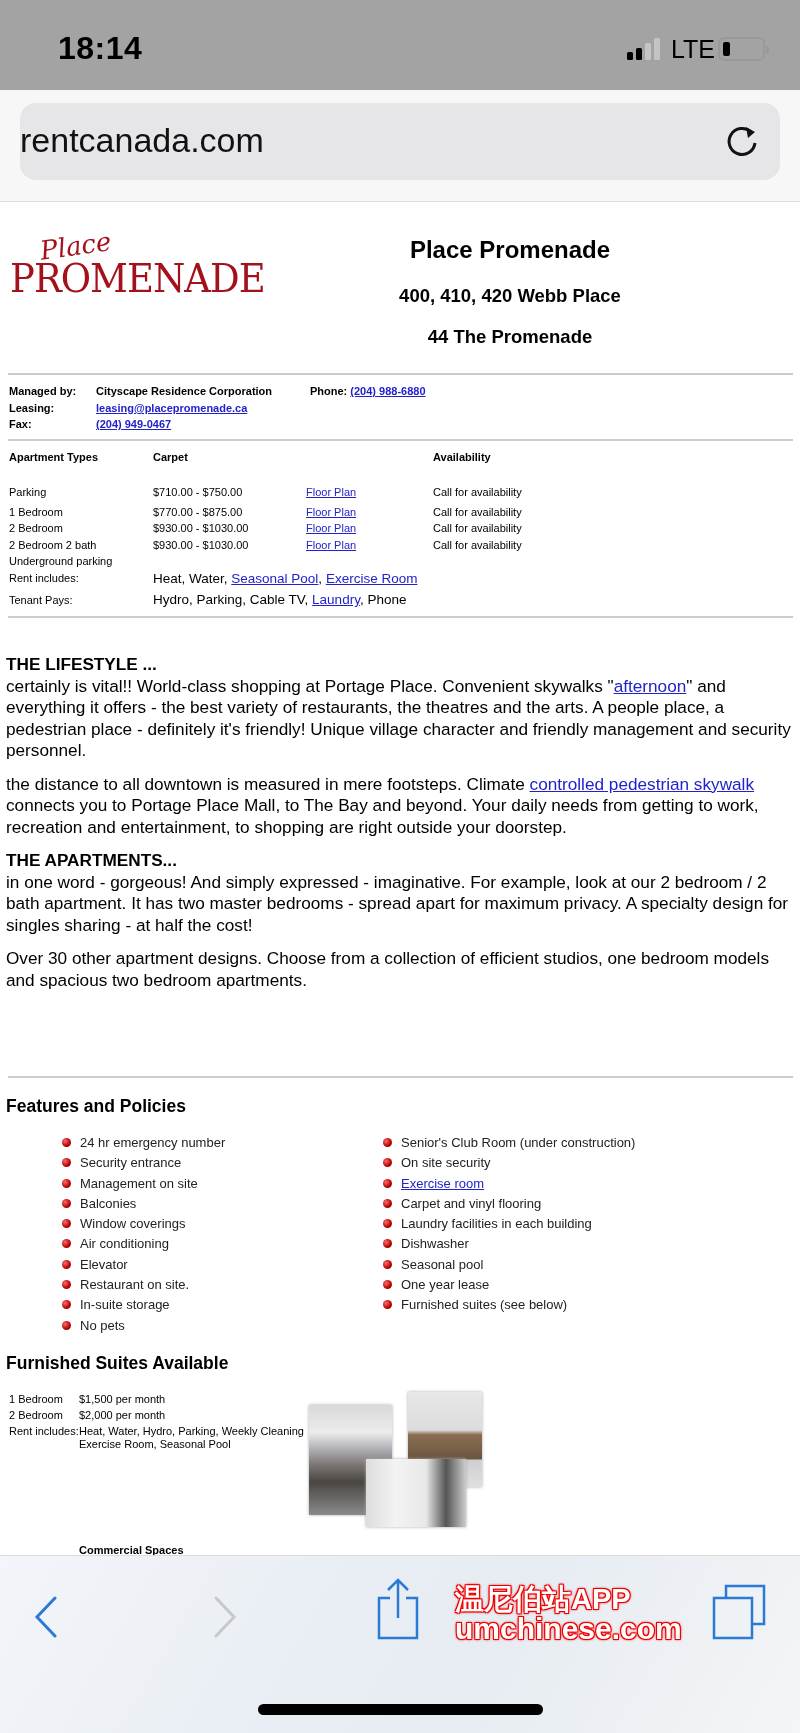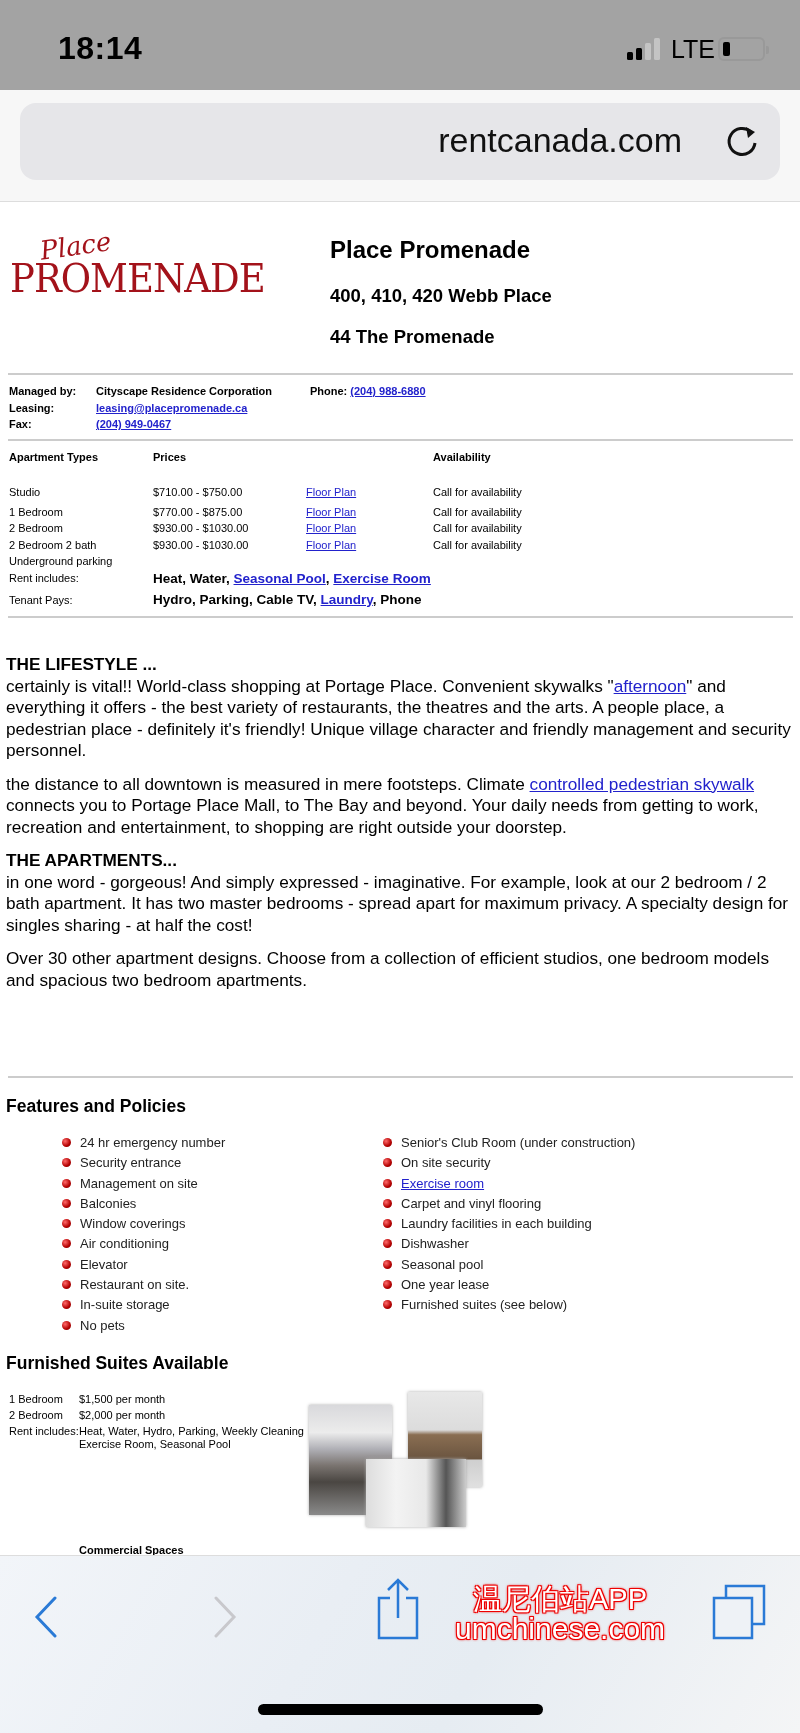--- a/index.html
+++ b/index.html
@@ -8,42 +8,42 @@
 .status{position:absolute;top:0;left:0;width:800px;height:90px;background:#a3a3a3}
 .time{position:absolute;left:58px;top:30px;font-size:32px;font-weight:600;letter-spacing:0.5px}
 .sig{position:absolute;left:627px;top:38px;display:flex;align-items:flex-end;gap:3px}
 .sig span{width:6px;border-radius:1.5px;display:block}
 .lte{position:absolute;left:671px;top:35px;font-size:25px}
 .batt{position:absolute;left:718px;top:37px;width:47px;height:24px;border:2px solid #999;border-radius:6px}
 .batt i{position:absolute;left:3px;top:3px;width:7px;height:14px;background:#000;border-radius:2px}
 .batt b{position:absolute;right:-6px;top:7px;width:3px;height:8px;background:#999;border-radius:0 2px 2px 0}
 .urlarea{position:absolute;top:90px;left:0;width:800px;height:112px;background:#f7f7f7;border-bottom:1px solid #ddd}
 .urlbar{position:absolute;left:20px;top:13px;width:760px;height:77px;background:#e6e6e9;border-radius:16px}
-.url{position:absolute;left:0;width:662px;top:18px;text-align:right;font-size:34px;color:#111}
+.url{position:absolute;left:0;width:662px;top:18px;text-align:left;font-size:34px;color:#111}
 .reload{position:absolute;right:18px;top:20px;width:38px;height:38px}
 .page{position:absolute;top:203px;left:0;width:800px;height:1352px;overflow:hidden}
 .logo{position:absolute;left:10px;top:30px;width:240px;height:70px}
 .logo .pl{position:absolute;left:30px;top:-2px;font-family:"DejaVu Serif",serif;font-style:italic;font-size:26px;color:#a3121a;transform:rotate(-8deg)}
 .logo .pr{position:absolute;left:0;top:24px;font-family:"DejaVu Serif",serif;font-size:37px;color:#a3121a;letter-spacing:-1px;transform:scaleY(1.05)}
-.htitle{position:absolute;left:330px;width:360px;font-weight:bold}
+.htitle{position:absolute;left:330px;width:360px;text-align:center;font-weight:bold}
 hr.g{position:absolute;left:8px;width:785px;border:0;border-top:2px solid #ccc}
 .sm{font-size:11px;position:absolute}
 .b{font-weight:bold}
-.mid{font-size:13.5px;font-weight:bold;position:absolute}
+.mid{font-size:13.5px;font-weight:normal;position:absolute}
 .body-text{position:absolute;left:6px;width:790px;font-size:17.2px;line-height:21.5px}
 .body-text p{margin-bottom:12px}
 .h2{font-size:17.5px;font-weight:bold;position:absolute;left:6px}
 ul.feat{position:absolute;list-style:none}
 ul.feat li{font-size:13px;height:20.3px;line-height:20px;position:relative;padding-left:18px;color:#222}
 ul.feat li:before{content:"";position:absolute;left:0;top:5px;width:9px;height:9px;border-radius:50%;background:radial-gradient(circle at 35% 35%,#ff6a6a,#b30000 60%,#700)}
 .photos{position:absolute;left:308px;top:1190px;width:180px;height:150px}
 .ph{position:absolute;box-shadow:0 0 3px #aaa}
 .toolbar{position:absolute;top:1555px;left:0;width:800px;height:178px;background:linear-gradient(120deg,#f2f5f9,#e9eef4 40%,#e6ecf2 60%,#f4f5f6);border-top:1px solid #ddd}
 .homebar{position:absolute;left:258px;top:1704px;width:285px;height:11px;border-radius:6px;background:#000}
-.wm{position:absolute;left:455px;top:1583px;text-align:center;color:#fff;font-weight:normal;text-shadow:0 0 3px #e00,0 0 3px #e00,1px 1px 0 #e00,-1px -1px 0 #e00,1px -1px 0 #e00,-1px 1px 0 #e00;line-height:30px}
+.wm{position:absolute;left:455px;top:1583px;text-align:left;color:#fff;font-weight:bold;text-shadow:0 0 3px #e00,0 0 3px #e00,1px 1px 0 #e00,-1px -1px 0 #e00,1px -1px 0 #e00,-1px 1px 0 #e00;line-height:30px}
 </style>
 </head>
 <body>
 
 <div class="status">
   <div class="time">18:14</div>
   <div class="sig">
     <span style="height:8px;background:#000"></span>
     <span style="height:12px;background:#000"></span>
     <span style="height:17px;background:#c4c4c4"></span>
@@ -81,25 +81,25 @@
   <div class="sm b" style="left:96px;top:182px">Cityscape Residence Corporation</div>
   <div class="sm b" style="left:310px;top:182px"><span>Phone:</span> <a>(204) 988-6880</a></div>
   <div class="sm b" style="left:9px;top:199px">Leasing:</div>
   <a class="sm b" style="left:96px;top:199px">leasing@placepromenade.ca</a>
   <div class="sm b" style="left:9px;top:215px">Fax:</div>
   <a class="sm b" style="left:96px;top:215px">(204) 949-0467</a>
 
   <hr class="g" style="top:236px">
 
   <div class="sm b" style="left:9px;top:248px">Apartment Types</div>
-  <div class="sm b" style="left:153px;top:248px">Prices</div>
+  <div class="sm b" style="left:153px;top:248px">Carpet</div>
   <div class="sm b" style="left:433px;top:248px">Availability</div>
 
   <div>
-    <div class="sm" style="left:9px;top:283px">Studio</div>
+    <div class="sm" style="left:9px;top:283px">Parking</div>
     <div class="sm" style="left:153px;top:283px">$710.00 - $750.00</div>
     <a class="sm" style="left:306px;top:283px">Floor Plan</a>
     <div class="sm" style="left:433px;top:283px">Call for availability</div>
   </div>
   <div>
     <div class="sm" style="left:9px;top:303px">1 Bedroom</div>
     <div class="sm" style="left:153px;top:303px">$770.00 - $875.00</div>
     <a class="sm" style="left:306px;top:303px">Floor Plan</a>
     <div class="sm" style="left:433px;top:303px">Call for availability</div>
   </div>

